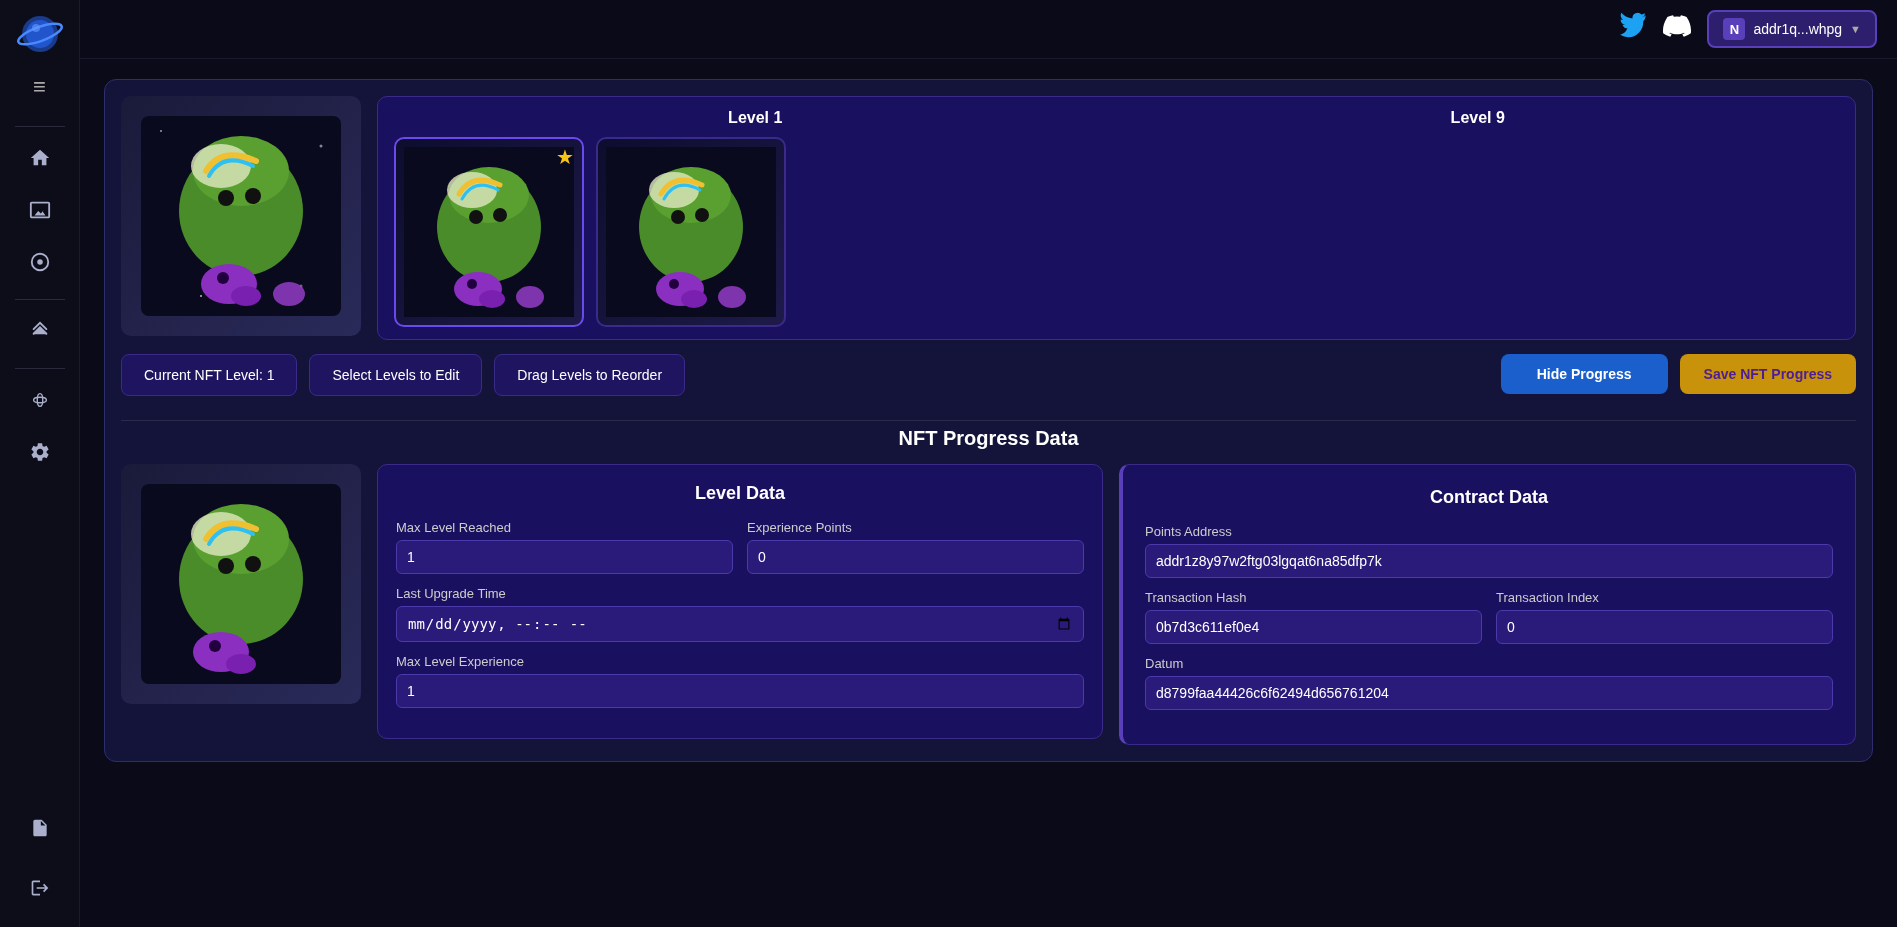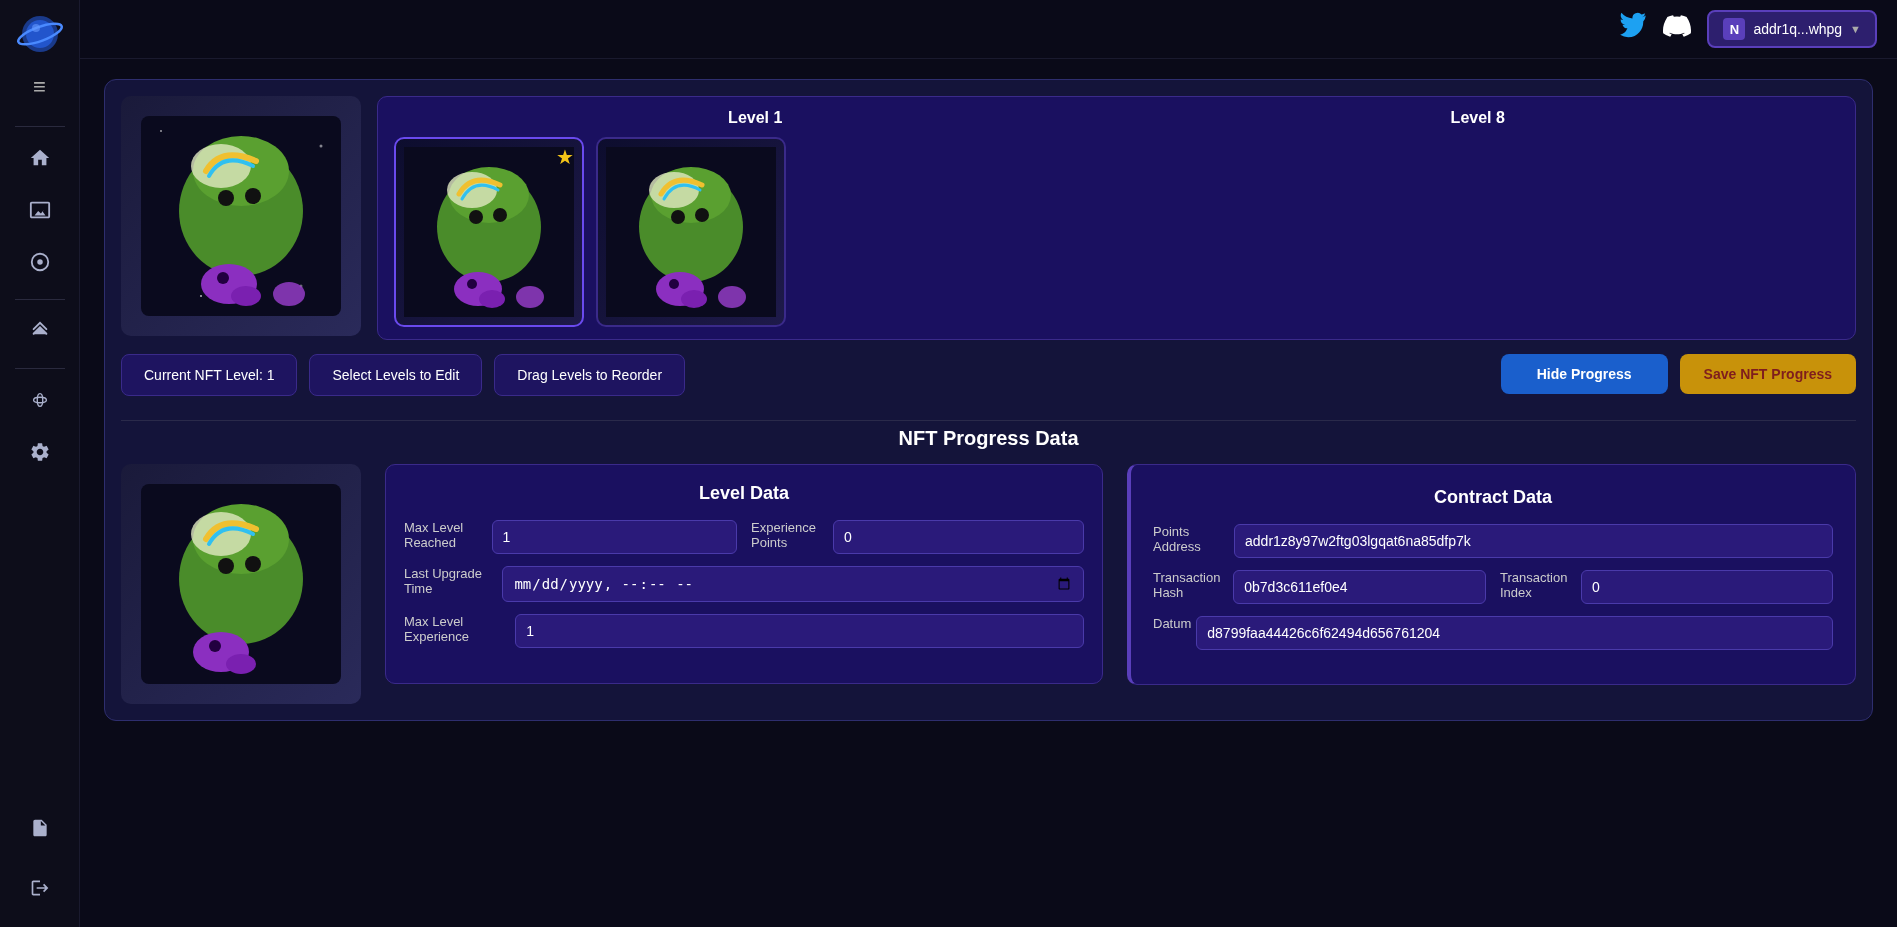--- a/index.html
+++ b/index.html
@@ -205,41 +205,41 @@
       padding: 12px 36px;
       font-size: 14px;
       cursor: pointer;
       font-weight: 600;
       margin-left: auto;
     }
     .btn-gold {
       background: #c8920a;
       border: none;
       border-radius: 8px;
-      color: #7f1d1d;
+      color: #4c1d95;
       padding: 12px 24px;
       font-size: 14px;
       cursor: pointer;
       font-weight: 600;
     }
 
     
     .progress-title {
       text-align: center;
       font-size: 20px;
       font-weight: bold;
       color: #fff;
       margin: 24px 0 14px;
       padding-top: 6px;
       border-top: 1px solid #2a2a4a;
     }
 
     .progress-cards {
       display: flex;
-      gap: 24px;
+      gap: 16px;
       align-items: flex-start;
     }
     .nft-progress-image {
       width: 240px;
       height: 240px;
       border-radius: 10px;
       background: linear-gradient(135deg, #1a1a3a 0%, #2a2a5a 100%);
       flex-shrink: 0;
       overflow: hidden;
       display: flex;
@@ -263,21 +263,21 @@
       color: #fff;
     }
     .data-row {
       display: flex;
       gap: 14px;
       margin-bottom: 12px;
     }
     .data-field {
       flex: 1;
       display: flex;
-      flex-direction: row;
+      flex-direction: column;
       gap: 5px;
     }
     .data-field label {
       font-size: 13px;
       color: #ccc;
     }
     .data-input {
       background: #2a1a7a;
       border: 1px solid #4a3aaa;
       border-radius: 6px;
@@ -439,21 +439,21 @@
             <circle cx="82" cy="162" r="6" fill="#220040"></circle>
             <ellipse cx="105" cy="180" rx="15" ry="10" fill="#7a20b0"></ellipse>
 
             <ellipse cx="148" cy="178" rx="16" ry="12" fill="#9b3fd0" opacity="0.8"></ellipse>
           </svg>
         </div>
 
         <div class="levels-container">
           <div class="levels-header">
             <div class="level-header-label">Level 1</div>
-            <div class="level-header-label">Level 8</div>
+            <div class="level-header-label">Level 9</div>
           </div>
           <div class="level-images-row">
 
             <div class="level-thumb active">
               <svg width="170" height="170" viewBox="0 0 170 170">
                 <rect width="170" height="170" fill="#0a0a1e"></rect>
                 <ellipse cx="85" cy="80" rx="52" ry="55" fill="#4a8c2a"></ellipse>
                 <ellipse cx="85" cy="48" rx="40" ry="28" fill="#5aa030"></ellipse>
                 <ellipse cx="68" cy="43" rx="25" ry="18" fill="#e0e8c0" opacity="0.8"></ellipse>
                 <path d="M55 47 Q68 25 96 38" stroke="#f0c030" stroke-width="5" fill="none" stroke-linecap="round"></path>

